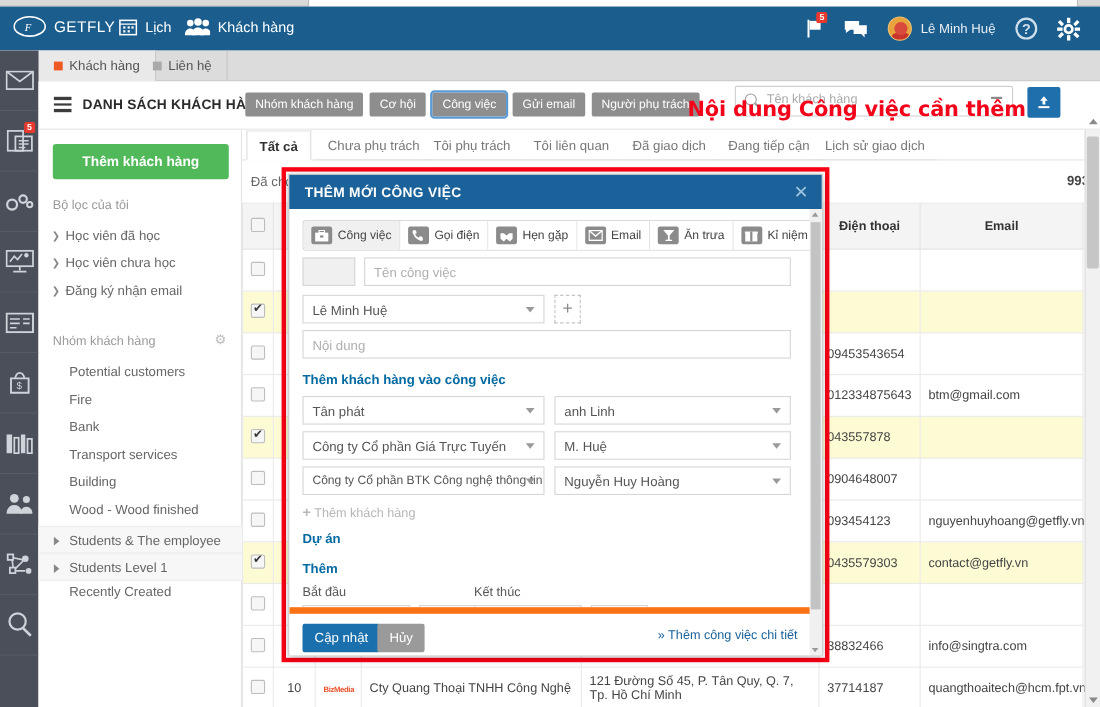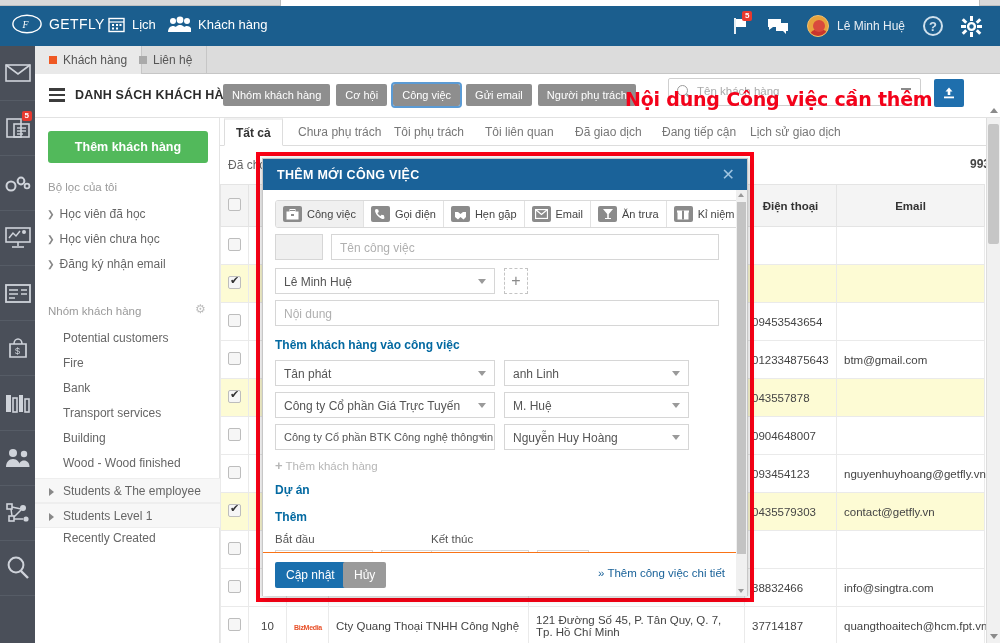--- a/index.html
+++ b/index.html
@@ -296,36 +296,36 @@
   .f-content {
     position:absolute; left:12px; top:110px; width:444px; height:26px; border:1px solid #d6d6d6; background:#fff;
   }
   .sect-title {
     position:absolute; left:12px; font-size:12px; font-weight:bold; color:#0369a1;
   }
   .ddl {
     position:absolute; height:26px; border:1px solid #d6d6d6; background:#fff;
   }
   .ddl.left  { left:12px;  width:220px; }
-  .ddl.right { left:241px; width:185px; }
+  .ddl.right { left:241px; width:215px; }
   .addcust {
     position:absolute; left:12px; font-size:11.5px; color:#b6b6b6;
   }
   .addcust b { color:#b6b6b6; font-size:13px; }
 
   .lbl-small { position:absolute; font-size:11.5px; color:#555; }
   .datefield {
     position:absolute; height:26px; border:1px solid #d6d6d6; background:#fff;
   }
   .dfv { position:absolute; left:7px; top:6px; font-size:11.5px; color:#555;}
   .calico { position:absolute; right:6px; top:5px; }
   .allday-cb { position:absolute; width:12px; height:12px; border:1px solid #c0c0c0; background:#f2f2f2;}
   .modal-foot {
     position:absolute; left:0; bottom:0; width:474px; height:44px;
-    border-top:1px solid #f97316; background:#fff;
+    border-top:6px solid #f97316; background:#fff;
   }
   .btn-primary {
     position:absolute; left:12px; top:9px; background:#1a6fad; color:#fff; font-size:12px;
     padding:6px 11px; border-radius:2px;
   }
   .btn-grey {
     position:absolute; left:80px; top:9px; background:#9a9a9a; color:#fff; font-size:12px;
     padding:6px 11px; border-radius:2px;
   }
   .detaillink {

